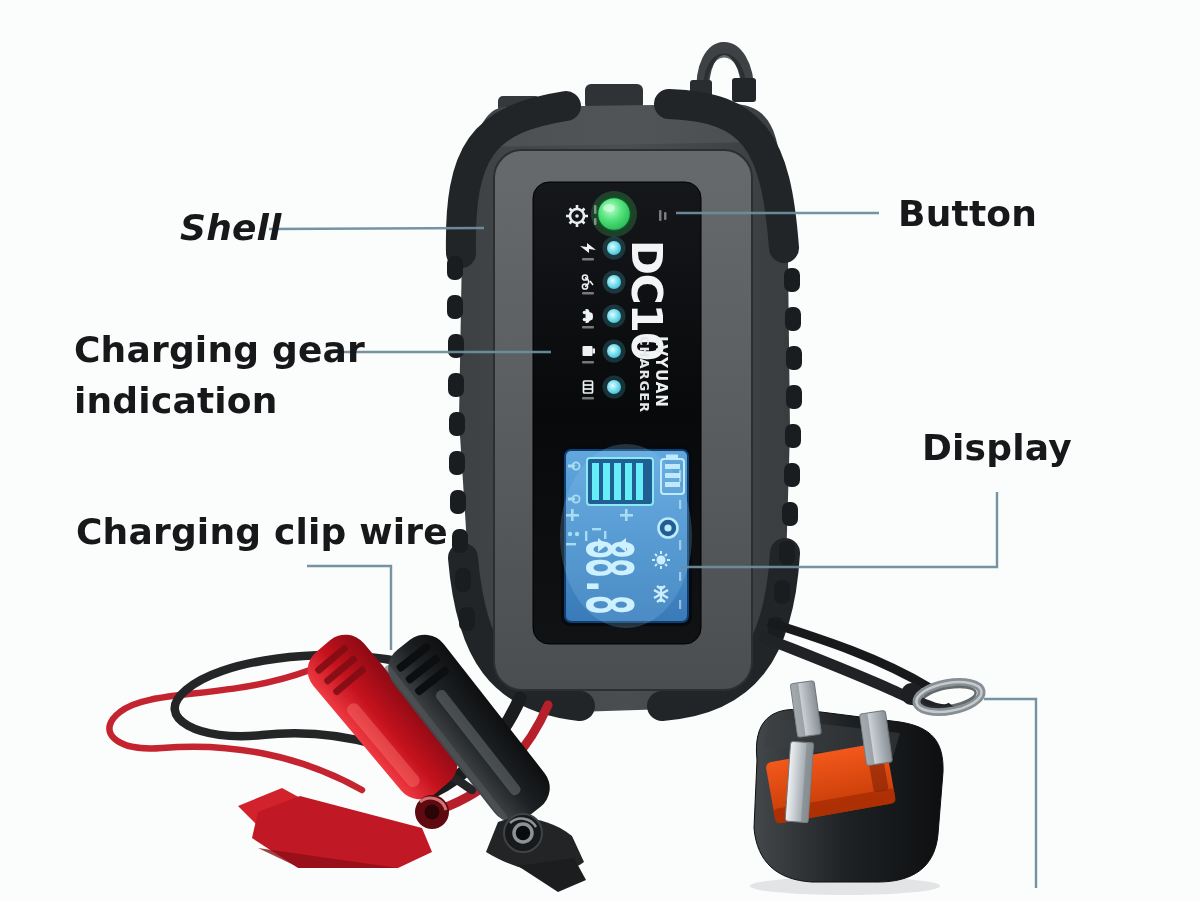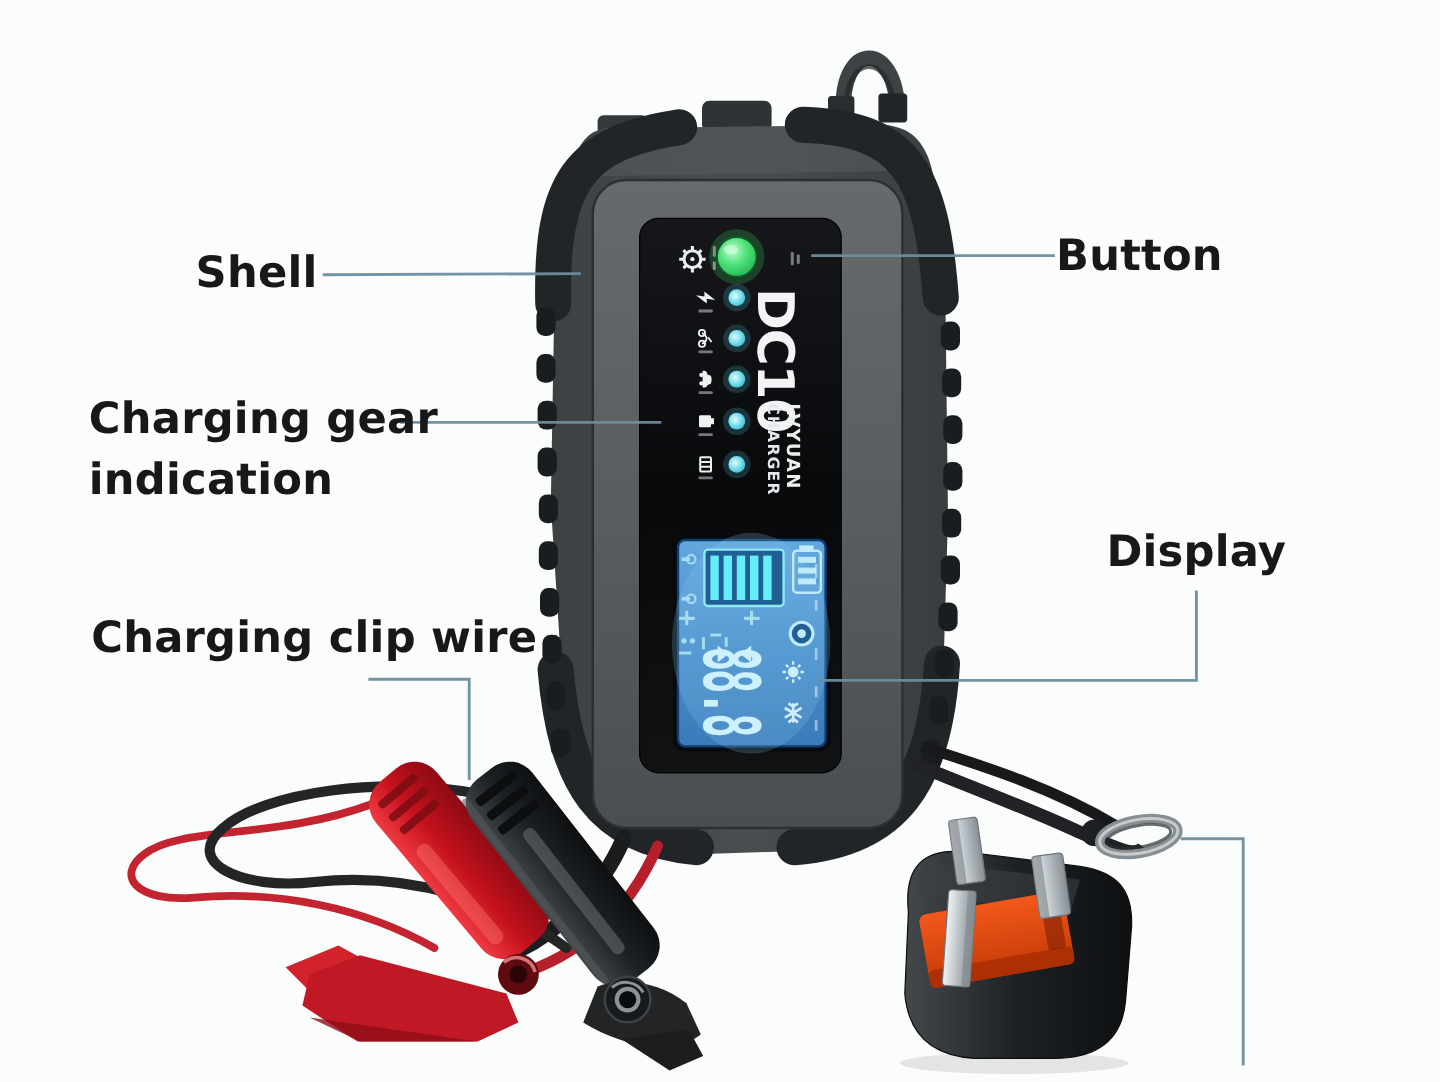--- a/index.html
+++ b/index.html
@@ -7,25 +7,25 @@
     position:relative;width:1200px;height:902px;margin:0 auto;
     background:#fbfcfc;overflow:hidden;
     font-family:"DejaVu Sans","Liberation Sans",sans-serif;
   }
   .artwork,.leaders{position:absolute;left:0;top:0;width:1200px;height:902px;}
   .artwork{filter:blur(.25px);}
   .callout{
     position:absolute;color:#17181a;font-weight:600;font-size:36px;
     line-height:1.42;letter-spacing:.2px;white-space:normal;
   }
-  #lbl-shell{left:163px;top:202px;}
+  #lbl-shell{left:180px;top:202px;font-style:italic;}
   #lbl-gear{left:74px;top:324px;width:302px;}
   #lbl-clip{left:56px;top:506px;width:420px;margin-left:20px;}
-  #lbl-button{left:880px;top:188px;}
-  #lbl-display{left:922px;top:435px;text-align:right;}
+  #lbl-button{left:898px;top:188px;}
+  #lbl-display{left:922px;top:422px;text-align:right;}
   .leaders polyline{stroke:#6e8e9e;stroke-width:2.4;fill:none;opacity:.95;}
 </style>
 </head>
 <body>
 
 <div class="stage">
 
 <svg class="artwork" viewBox="0 0 1200 902">
   <defs>
     <linearGradient id="bodyGrad" x1="0" y1="0" x2="1" y2="0">

